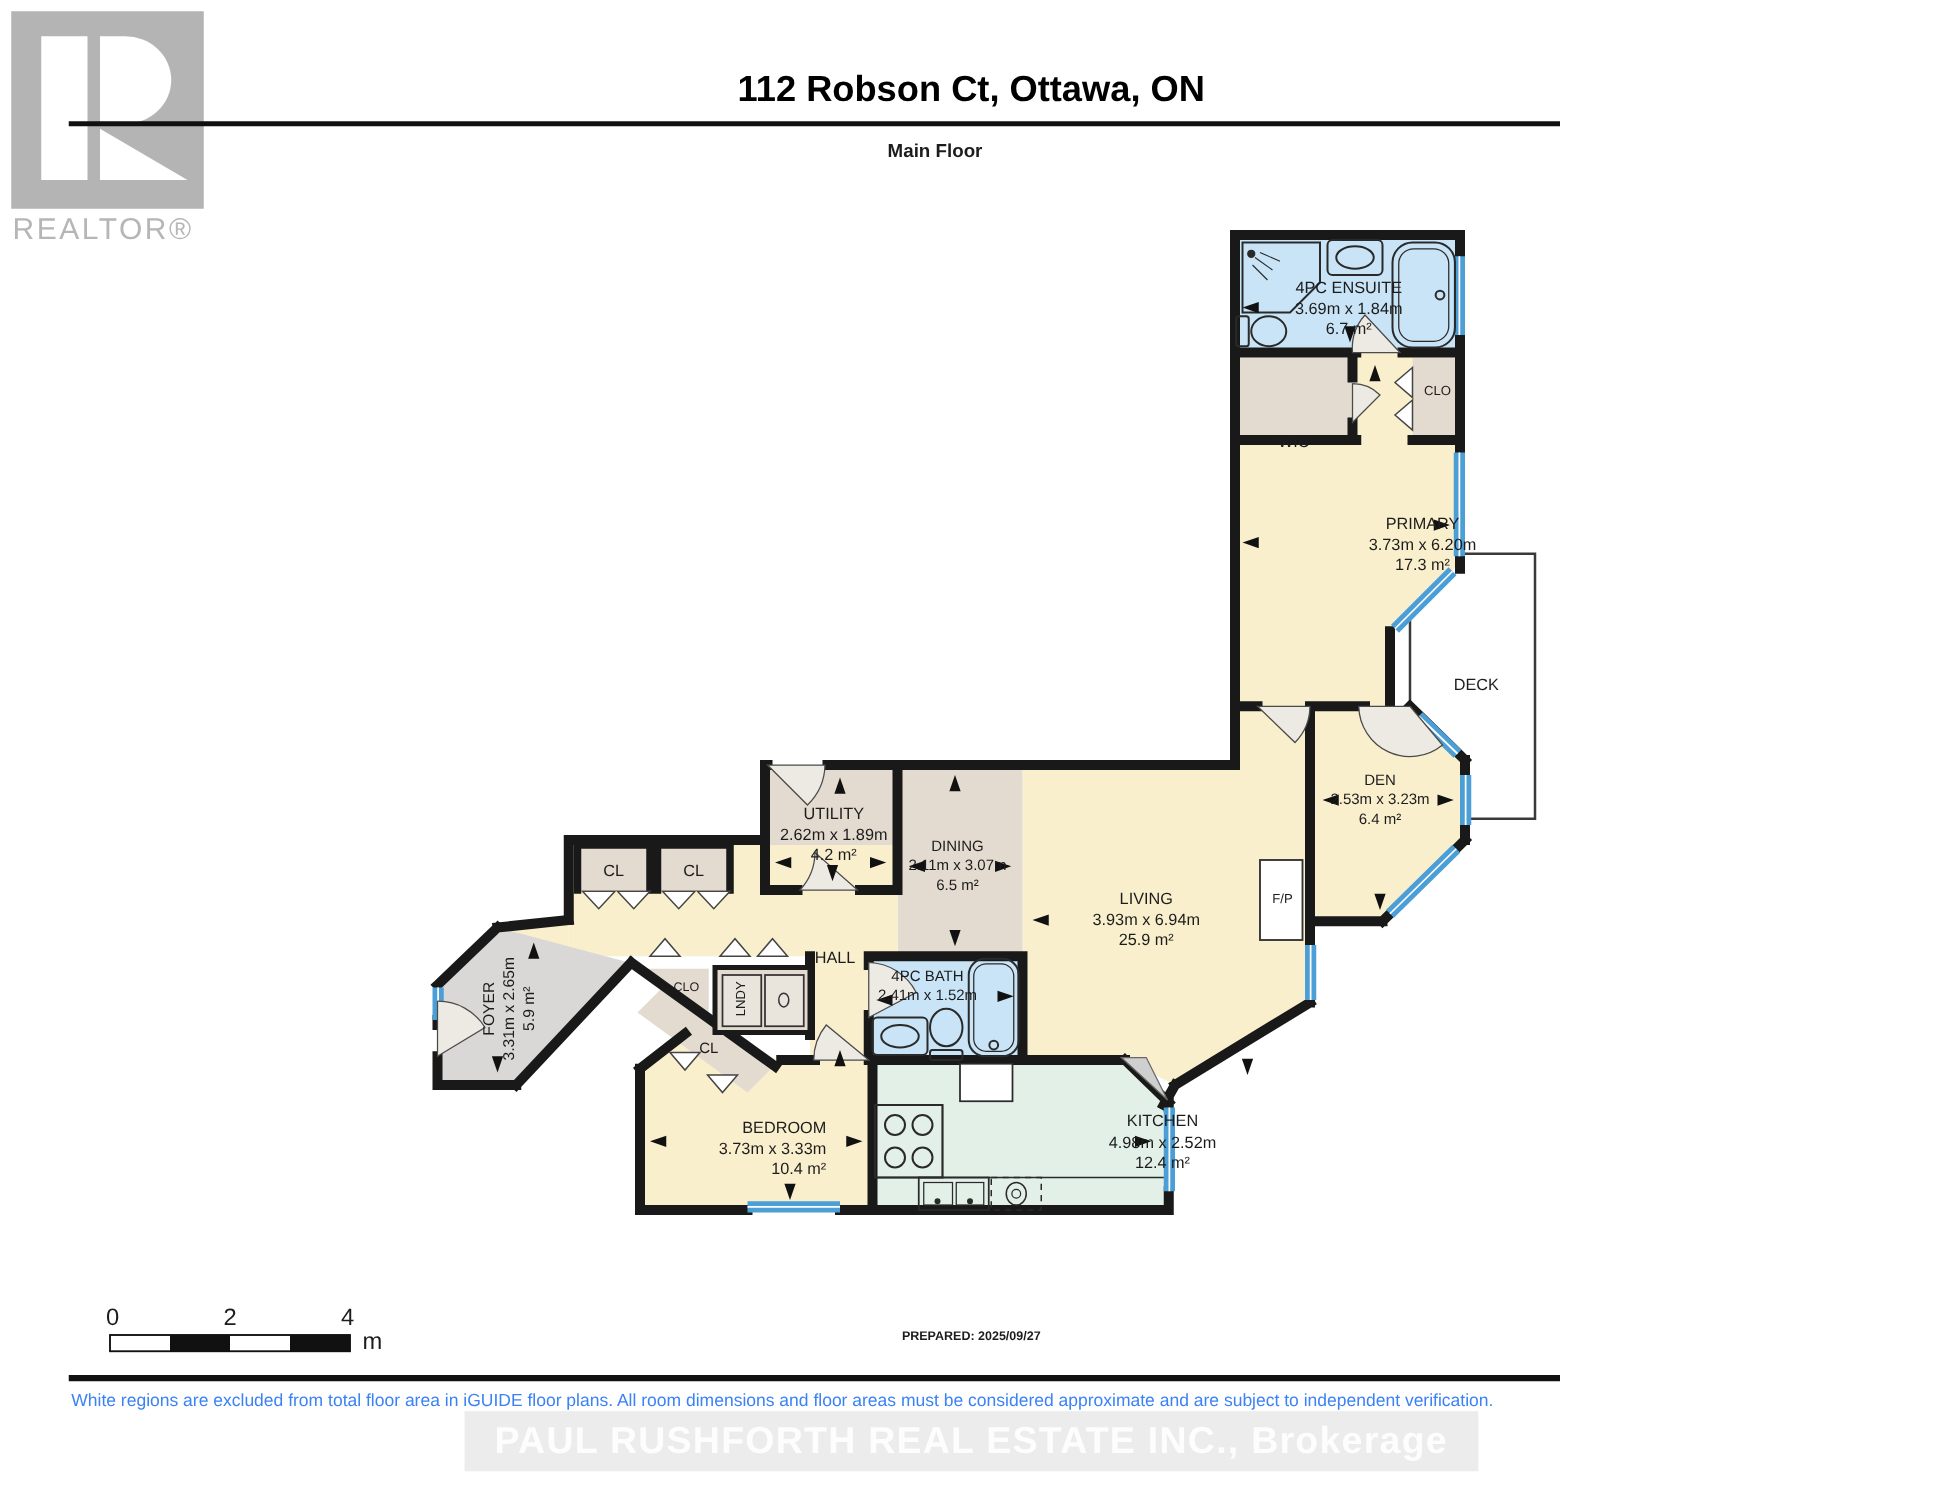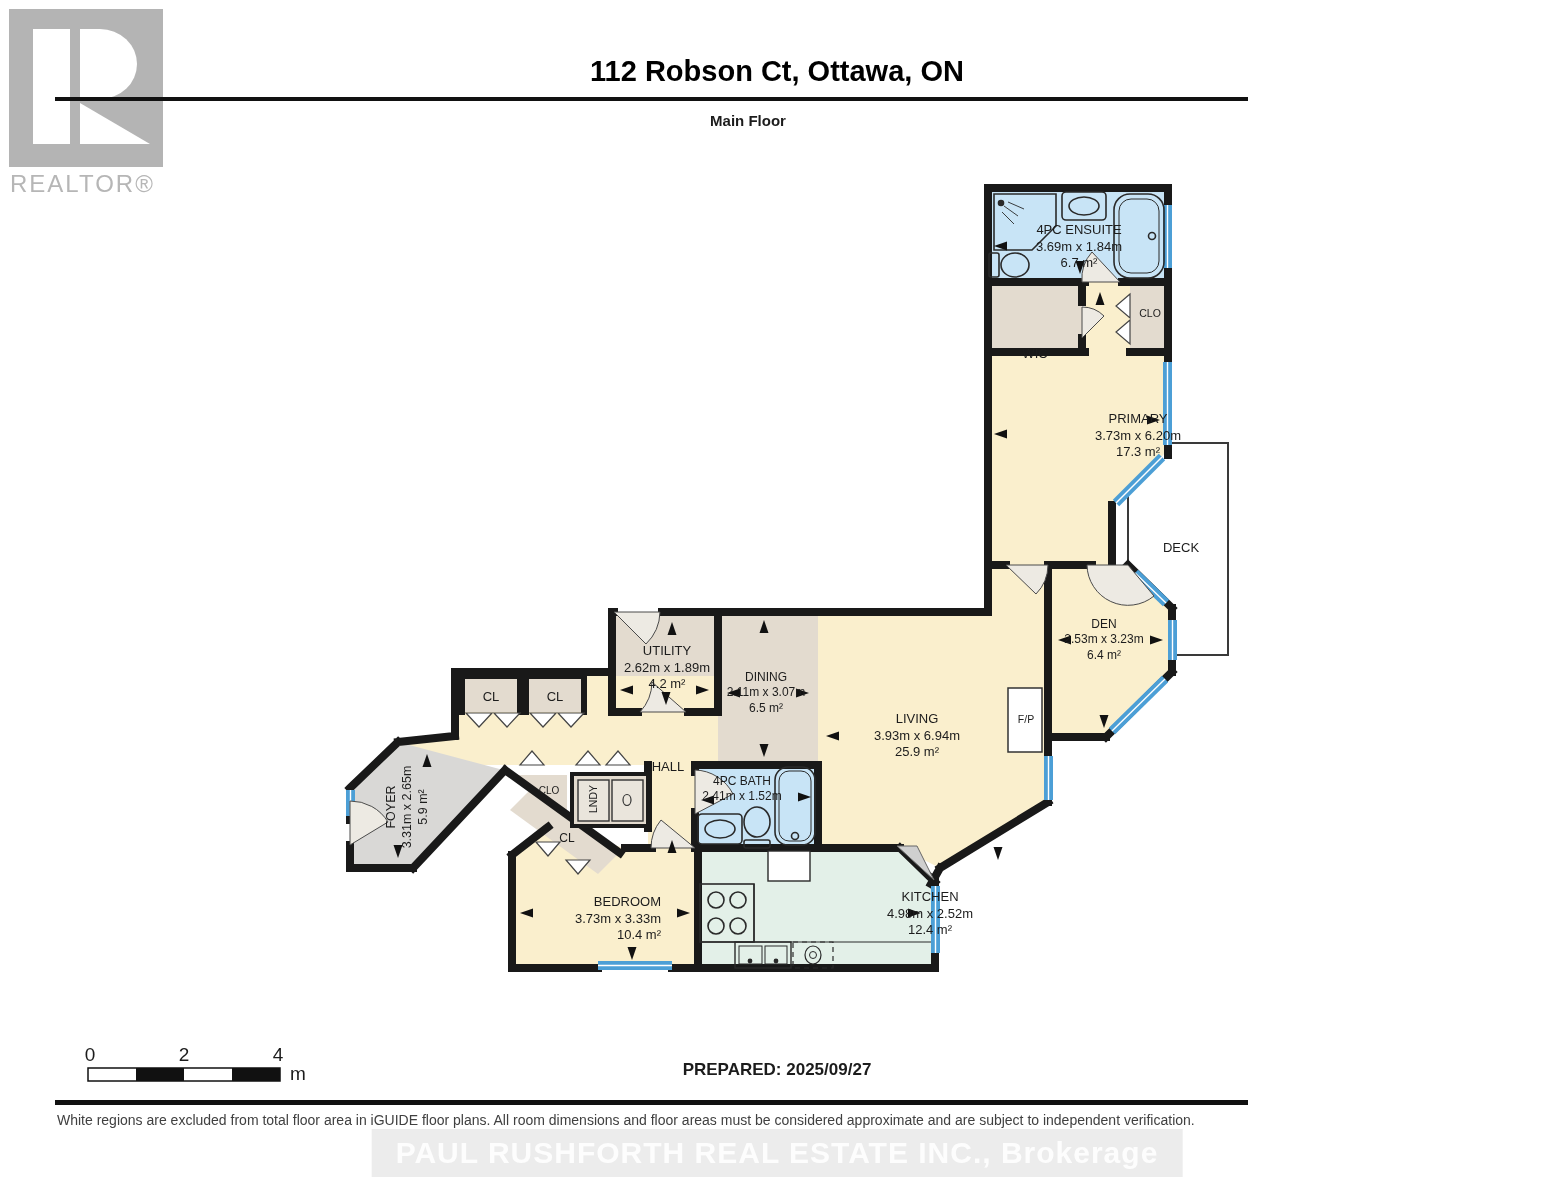--- a/index.html
+++ b/index.html
@@ -7,27 +7,27 @@
         font-family:"Liberation Sans",sans-serif;color:#1b1b1b;}
   svg.plan{position:absolute;left:0;top:0;width:1553px;height:1200px;}
   .lbl{position:absolute;transform:translate(-50%,-50%);text-align:center;font-size:13px;
        line-height:1.28;white-space:nowrap;color:#1c1c1c;z-index:5;}
   .lbl .l{display:block;}
   .sm{font-size:10.5px;}
   .xs{font-size:10px;}
   .rot{transform:translate(-50%,-50%) rotate(-90deg);}
   .title{font-size:29px;font-weight:bold;color:#000;}
   .subtitle{font-size:15px;font-weight:bold;}
-  .prepared{font-size:17px;font-weight:bold;}
+  .prepared{font-size:10px;font-weight:bold;}
   .scalenum{font-size:19px;}
   .unit{font-size:19px;}
   .north{font-size:15px;font-weight:bold;transform:translate(-50%,-50%) rotate(-18deg);}
   .logo-text{position:absolute;left:10px;top:170px;font-size:24px;letter-spacing:2px;
              color:#b6b6b6;z-index:5;}
-  .disclaimer{position:absolute;left:57px;top:1112px;font-size:14px;color:#404040;
+  .disclaimer{position:absolute;left:57px;top:1112px;font-size:14px;color:#3b82f6;
               white-space:nowrap;z-index:5;}
   .watermark{position:absolute;left:777px;top:1153px;transform:translate(-50%,-50%);
              background:#ececec;color:#fdfdfd;font-size:30px;font-weight:bold;
              padding:7px 24px;letter-spacing:1px;white-space:nowrap;z-index:5;}
 </style>
 </head>
 <body>
 
 <div class="page">
 

